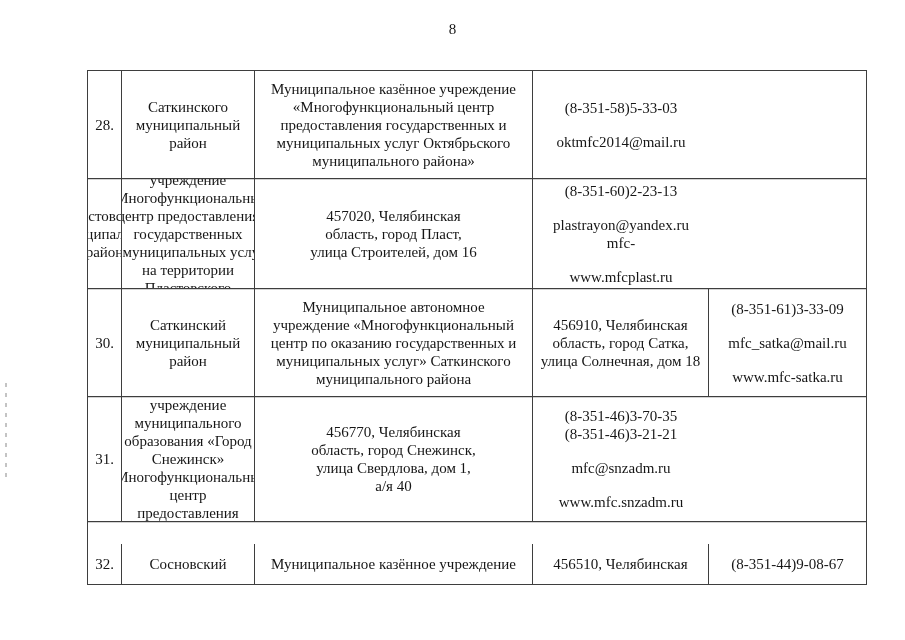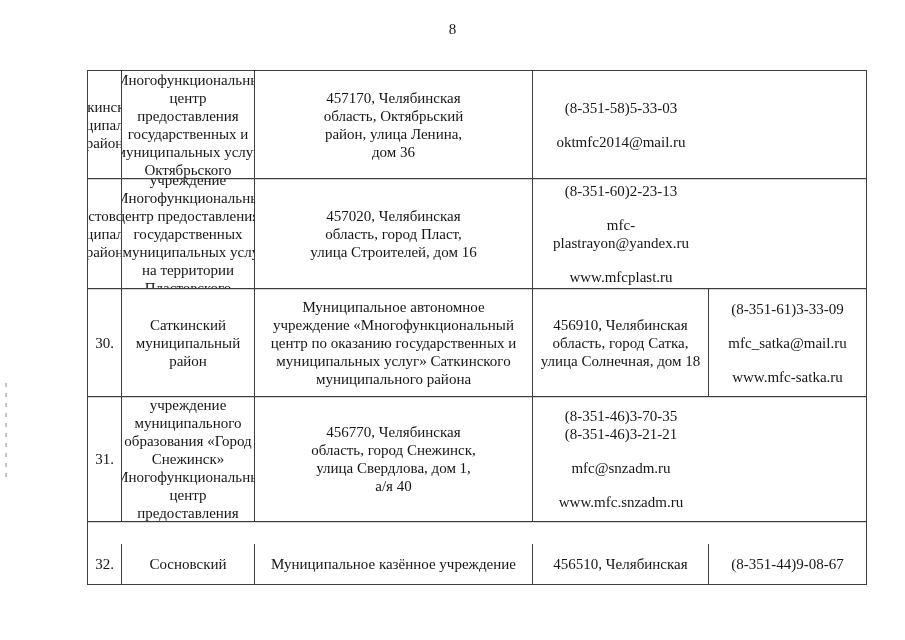--- a/index.html
+++ b/index.html
@@ -59,32 +59,29 @@
     opacity:.8;
   }
 </style>
 </head>
 <body>
 
 <div class="page">
   <div class="page-number">8</div>
   <div class="doc-table">
       <div class="row">
+    <div class="cell col-num">28.</div>
     <div class="cell col-district">Саткинского
 муниципальный
 район</div>
     <div class="cell col-org">Муниципальное казённое учреждение
 «Многофункциональный центр
 предоставления государственных и
 муниципальных услуг Октябрьского
 муниципального района»</div>
-    <div class="cell col-addr">457170, Челябинская
-область, Октябрьский
-район, улица Ленина,
-дом 36</div>
     <div class="cell col-contacts">
           <div class="contact-group">
             <div>(8-351-58)5-33-03</div>
           </div>
           <div class="contact-group">
             <div>oktmfc2014@mail.ru</div>
           </div>
         </div>
   </div>
       <div class="row">
@@ -97,22 +94,22 @@
 и муниципальных услуг на территории
 Пластовского муниципального района»</div>
     <div class="cell col-addr">457020, Челябинская
 область, город Пласт,
 улица Строителей, дом 16</div>
     <div class="cell col-contacts">
           <div class="contact-group">
             <div>(8-351-60)2-23-13</div>
           </div>
           <div class="contact-group">
+            <div>plastrayon@yandex.ru</div>
             <div>mfc-</div>
-            <div>plastrayon@yandex.ru</div>
           </div>
           <div class="contact-group">
             <div>www.mfcplast.ru</div>
           </div>
         </div>
   </div>
       <div class="row">
     <div class="cell col-num">30.</div>
     <div class="cell col-district">Саткинский
 муниципальный

